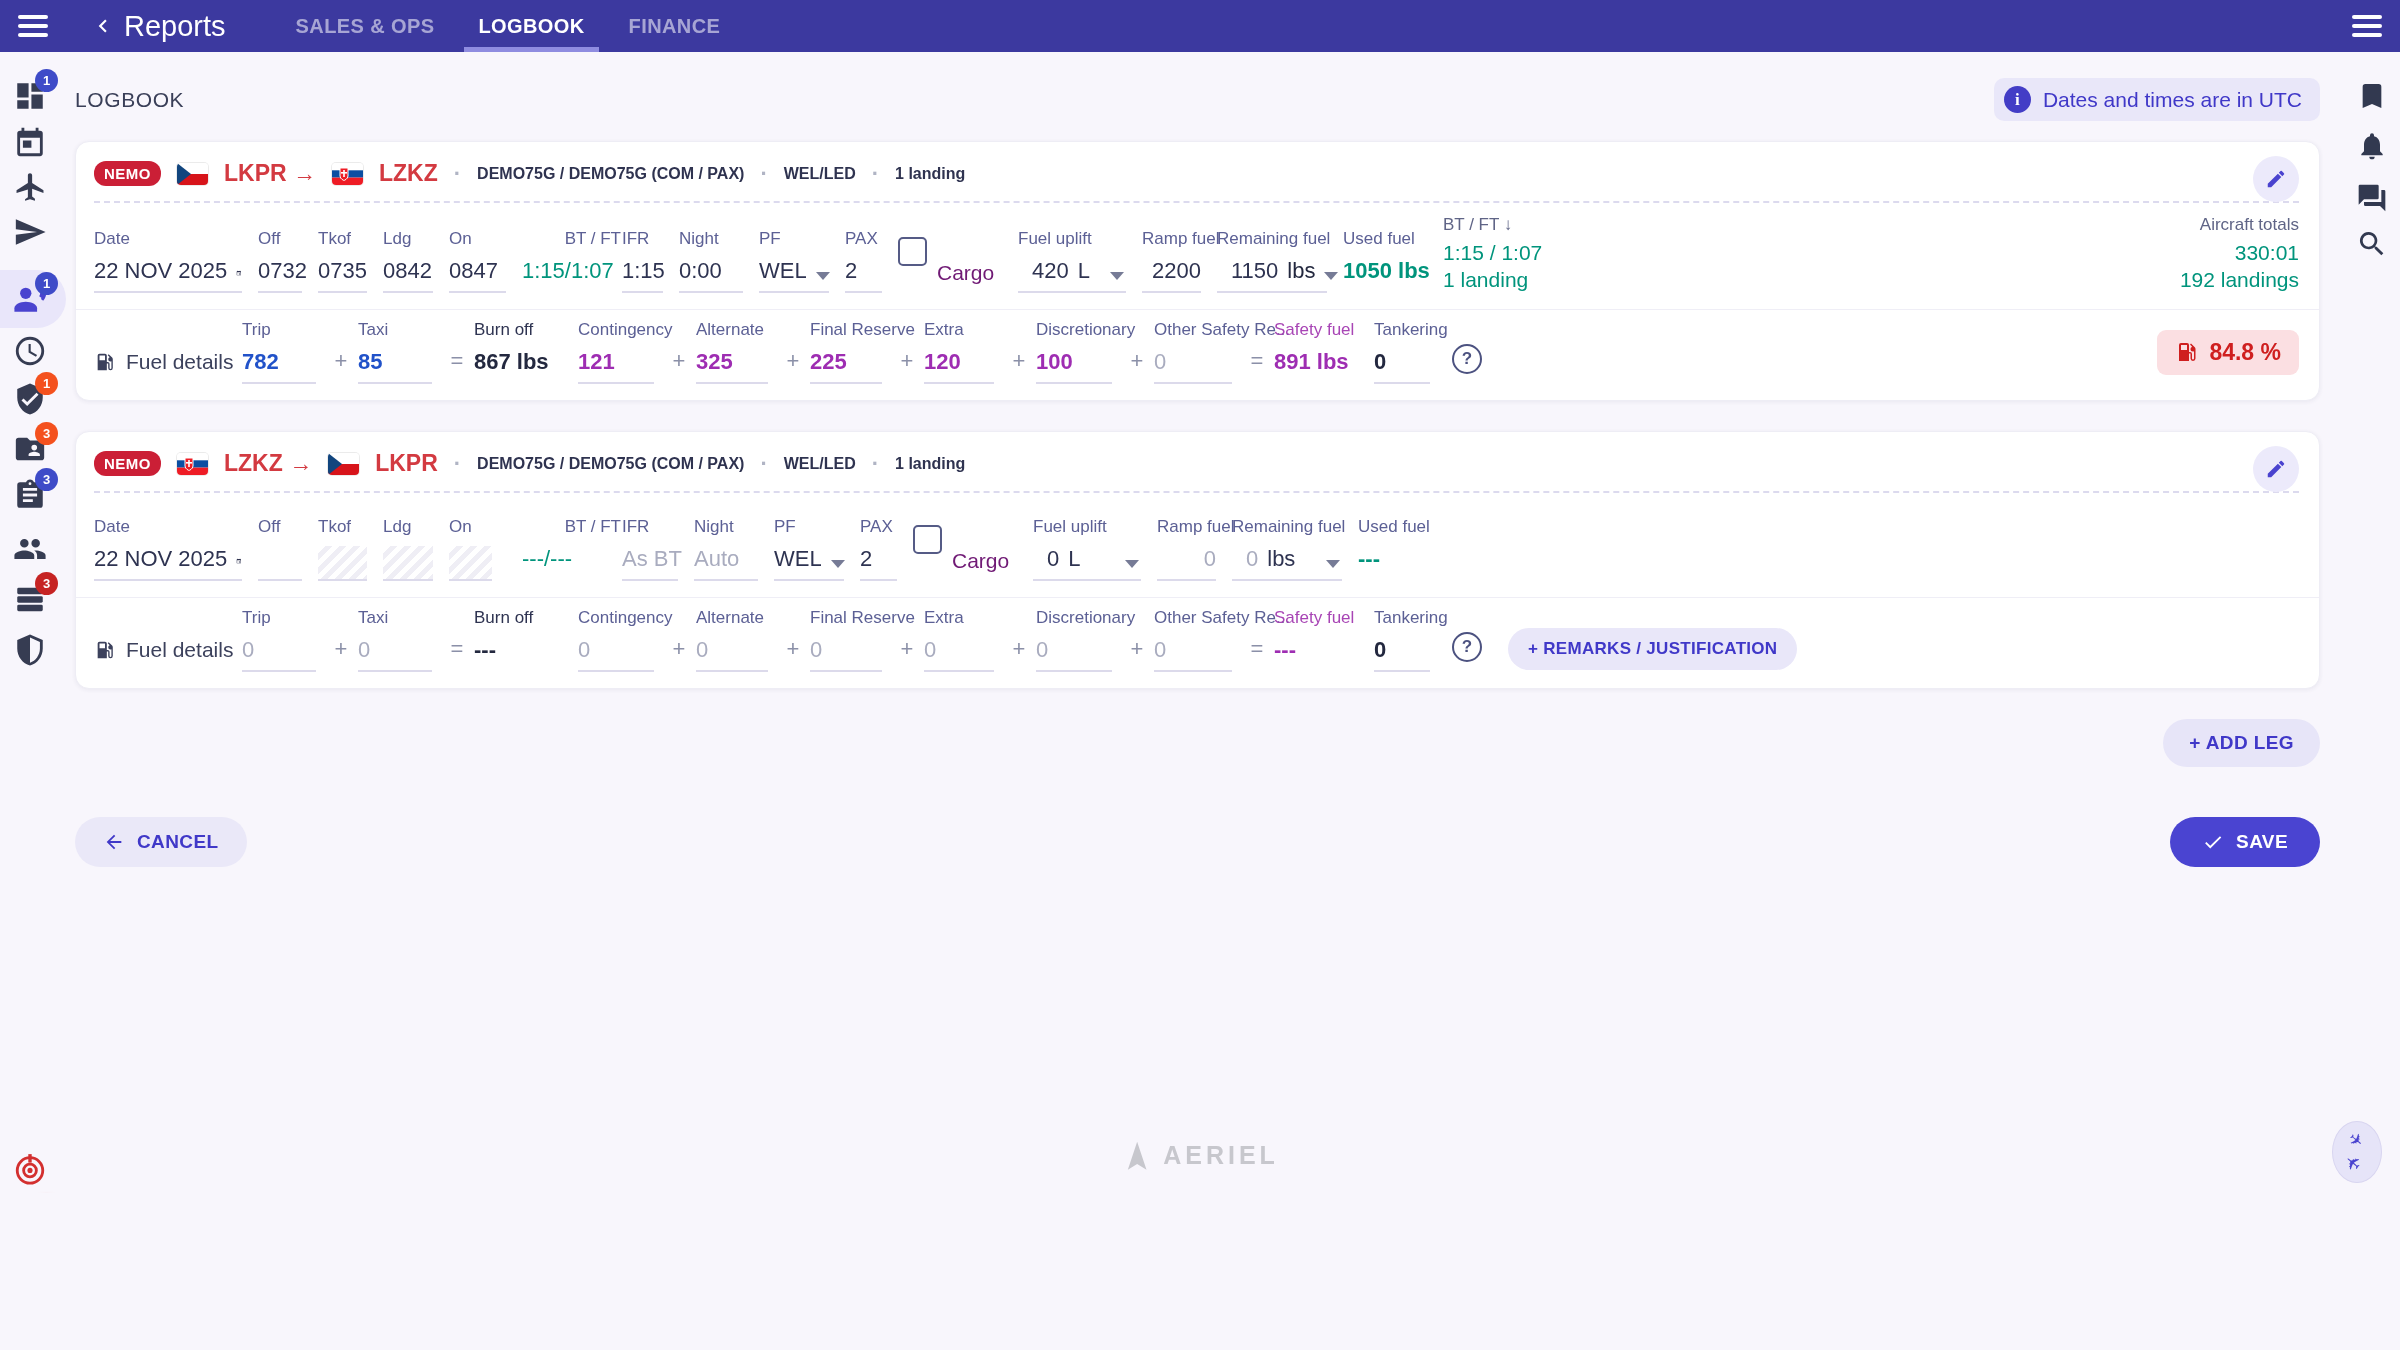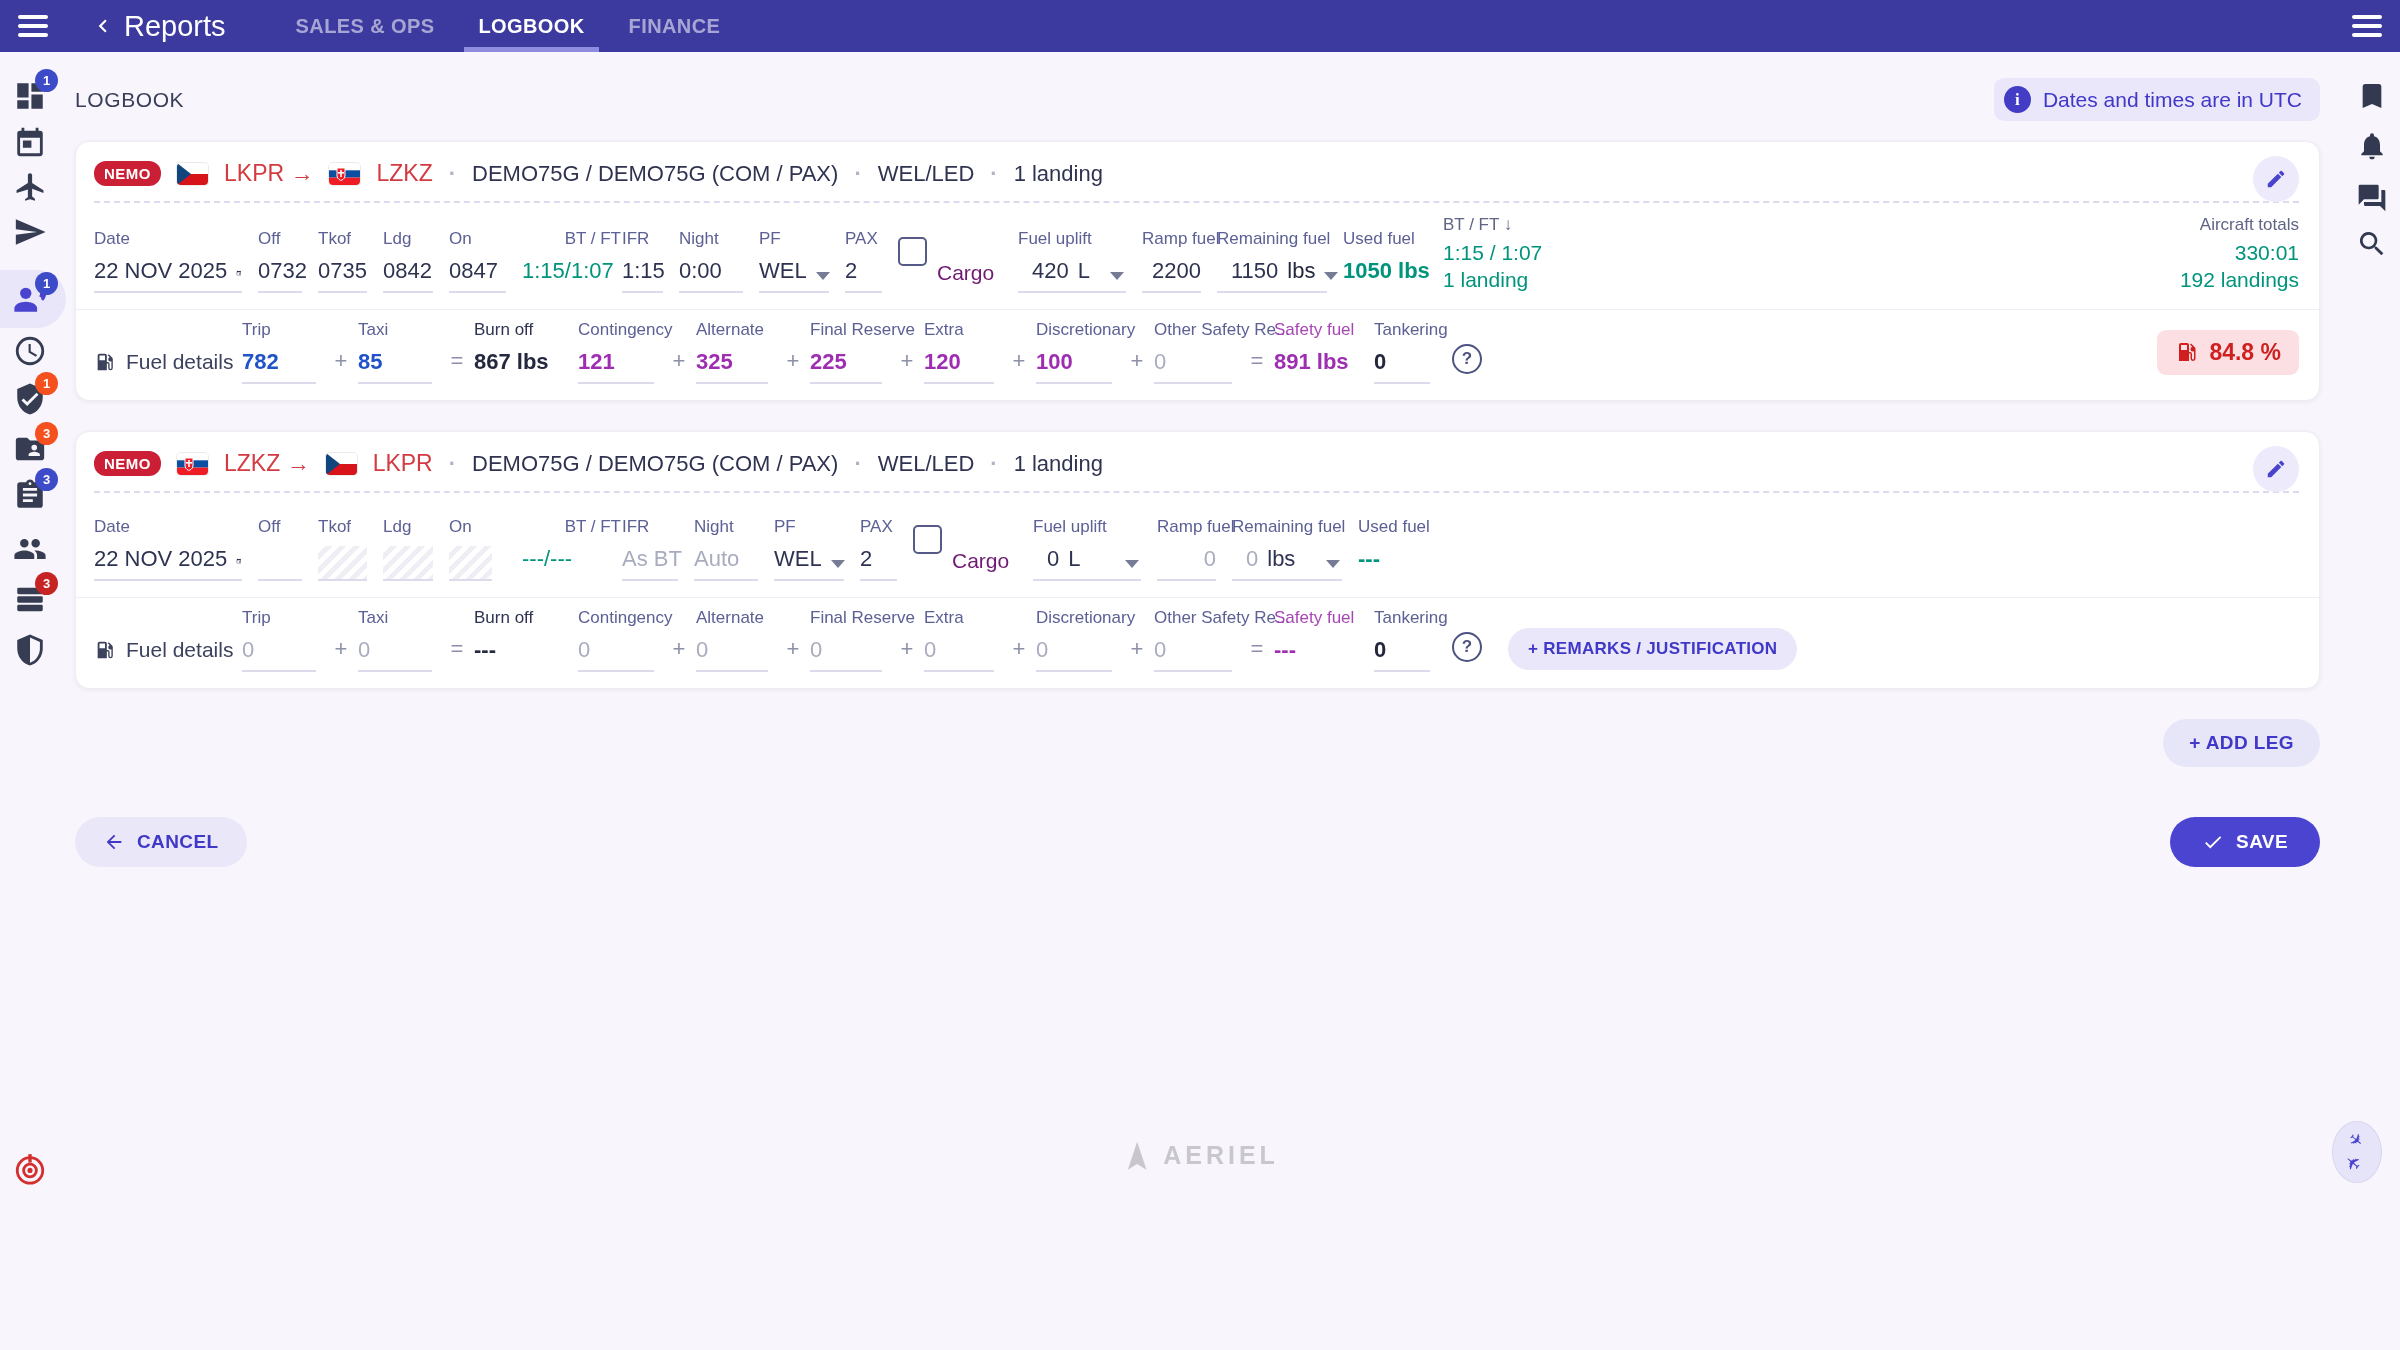--- a/index.html
+++ b/index.html
@@ -31,23 +31,23 @@
   .main{position:absolute;left:75px;top:52px;width:2245px;}
   .page-head{display:flex;justify-content:space-between;align-items:center;margin-top:26px;}
   .page-title{font-size:21px;font-weight:500;color:#3a3f58;letter-spacing:.6px;}
   .utc-chip{display:flex;align-items:center;gap:12px;background:#e9e7f9;border-radius:10px;padding:8px 18px 8px 10px;color:#4038c8;font-size:21px;font-weight:500;}
   .info-i{width:27px;height:27px;border-radius:50%;background:#433dc6;color:#fff;display:flex;align-items:center;justify-content:center;font-size:17px;font-weight:700;font-family:"Liberation Serif",serif;}
   
   .card{background:#fff;border:1px solid #eeedf5;border-radius:14px;box-shadow:0 1px 4px rgba(45,45,90,.07);margin-top:20px;position:relative;}
   .leg-head{display:flex;align-items:center;gap:16px;padding:18px 100px 14px 18px;}
   .tag{background:#cb1f36;color:#fff;font-size:15px;font-weight:700;letter-spacing:.5px;padding:4px 10px;border-radius:12px;}
   .flag{width:31px;height:22px;border-radius:4px;overflow:hidden;box-shadow:0 0 0 1px rgba(0,0,0,.08);flex:0 0 auto;}
-  .route{font-size:23px;font-weight:400;color:#d33a41;}
+  .route{font-size:23px;font-weight:700;color:#d33a41;}
   .hsep{font-size:22px;font-weight:700;color:#b0b4c4;}
-  .htxt{font-size:22px;font-weight:400;color:#2f3350;}
+  .htxt{font-size:16px;font-weight:700;color:#2f3350;}
   .edit-btn{position:absolute;top:14px;right:20px;width:46px;height:46px;border-radius:50%;background:#eceafb;display:flex;align-items:center;justify-content:center;color:#4a43cf;cursor:pointer;border:none;}
   .dash{margin:0 20px 0 18px;border-top:2px dashed #dcdaee;}
   
   .frow{display:flex;align-items:flex-end;padding:12px 20px 16px 18px;}
   .fc{flex:0 0 auto;}
   .fl{font-size:17px;color:#5c6095;margin-bottom:9px;white-space:nowrap;}
   .fv{font-size:22px;color:#2e3351;font-weight:500;border-bottom:2px solid #dcdaeb;padding:0 0 7px 0;min-height:26px;display:flex;align-items:flex-end;gap:9px;margin-right:16px;white-space:nowrap;}
   .noline{border-bottom-color:transparent;}
   .teal{color:#00947c;} .tealb{color:#00947c;font-weight:700;}
   .gray{color:#a9acbf;font-weight:400;}

